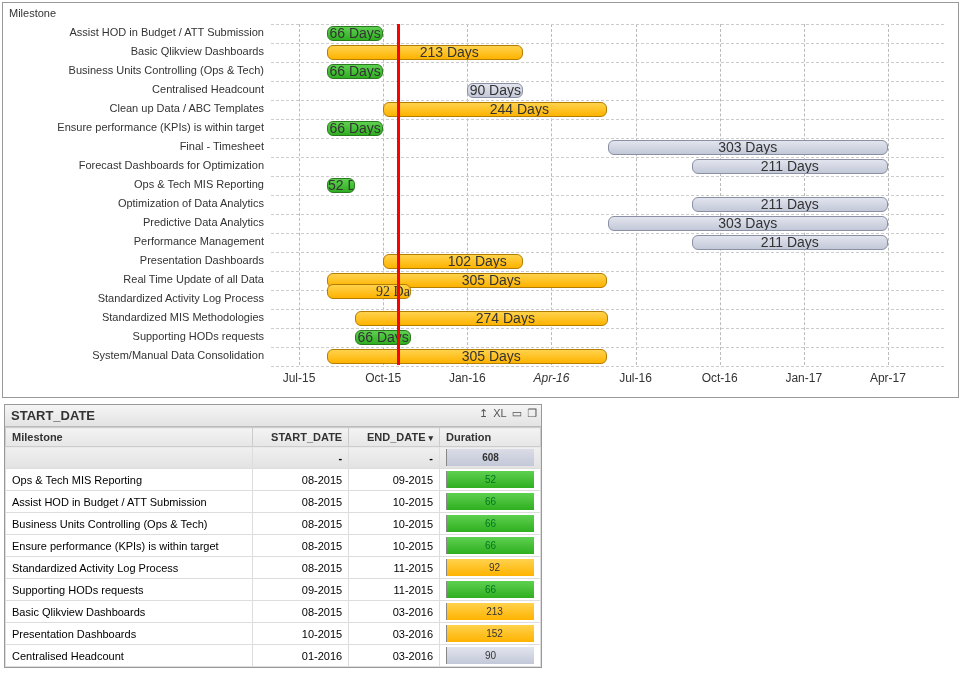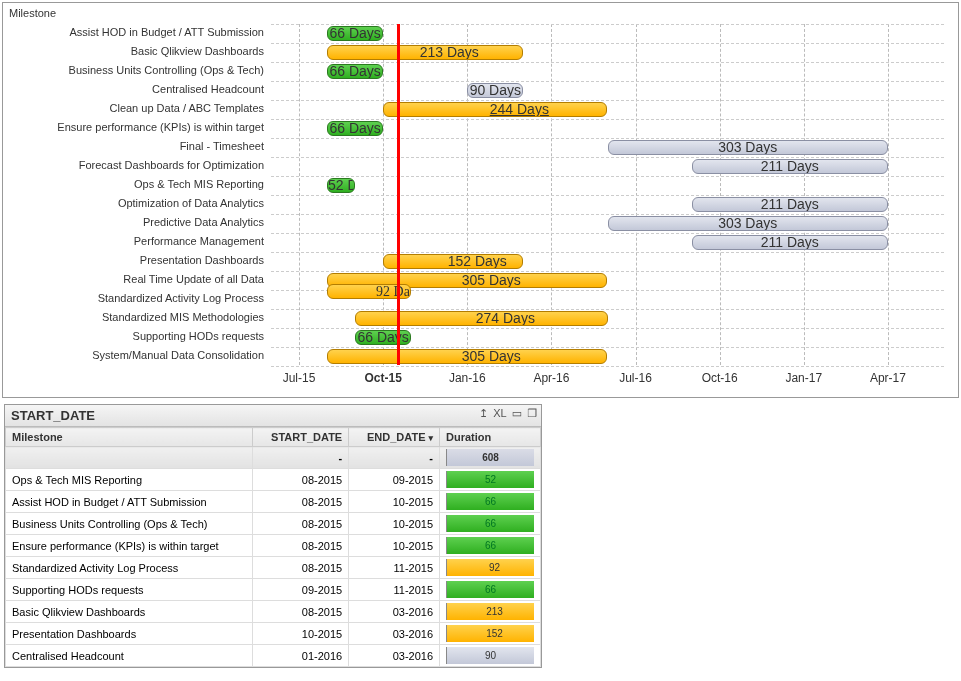--- a/index.html
+++ b/index.html
@@ -100,41 +100,41 @@
           <div style="position: absolute; left: 0px; right: 0px; border-top: 1px dashed rgb(204, 204, 204); top: 247px;"></div>
           <div style="position: absolute; left: 0px; right: 0px; border-top: 1px dashed rgb(204, 204, 204); top: 266px;"></div>
           <div style="position: absolute; left: 0px; right: 0px; border-top: 1px dashed rgb(204, 204, 204); top: 285px;"></div>
           <div style="position: absolute; left: 0px; right: 0px; border-top: 1px dashed rgb(204, 204, 204); top: 304px;"></div>
           <div style="position: absolute; left: 0px; right: 0px; border-top: 1px dashed rgb(204, 204, 204); top: 323px;"></div>
           <div style="position: absolute; left: 0px; right: 0px; border-top: 1px dashed rgb(204, 204, 204); top: 342px;"></div>
           <div class="gantt-bar bar-green" style="left: 8.33333%; width: 8.33333%; top: 2px;">66 Days</div>
           <div class="gantt-bar bar-yellow" style="left: 8.33333%; width: 29.1667%; top: 21px;">213 Days</div>
           <div class="gantt-bar bar-green" style="left: 8.33333%; width: 8.33333%; top: 40px;">66 Days</div>
           <div class="gantt-bar bar-gray" style="left: 29.1667%; width: 8.33333%; top: 59px;">90 Days</div>
-          <div class="gantt-bar bar-yellow" style="left: 16.6667%; width: 33.3333%; top: 78px; text-decoration: underline;">244 Days</div>
+          <div class="gantt-bar bar-yellow" style="left: 16.6667%; width: 33.3333%; top: 78px;">244 Days</div>
           <div class="gantt-bar bar-green" style="left: 8.33333%; width: 8.33333%; top: 97px;">66 Days</div>
           <div class="gantt-bar bar-gray" style="left: 50%; width: 41.6667%; top: 116px;">303 Days</div>
           <div class="gantt-bar bar-gray" style="left: 62.5%; width: 29.1667%; top: 135px;">211 Days</div>
           <div class="gantt-bar bar-green" style="left: 8.33333%; width: 4.16667%; top: 154px;">52 Days</div>
           <div class="gantt-bar bar-gray" style="left: 62.5%; width: 29.1667%; top: 173px;">211 Days</div>
           <div class="gantt-bar bar-gray" style="left: 50%; width: 41.6667%; top: 192px;">303 Days</div>
           <div class="gantt-bar bar-gray" style="left: 62.5%; width: 29.1667%; top: 211px;">211 Days</div>
-          <div class="gantt-bar bar-yellow" style="left: 16.6667%; width: 20.8333%; top: 230px;">152 Days</div>
+          <div class="gantt-bar bar-yellow" style="left: 16.6667%; width: 20.8333%; top: 230px;">102 Days</div>
           <div class="gantt-bar bar-yellow" style="left: 8.33333%; width: 41.6667%; top: 249px;">305 Days</div>
           <div class="gantt-bar bar-yellow" style="left: 8.33333%; width: 12.5%; top: 260px; font-family: Liberation Serif, serif;">92 Days</div>
           <div class="gantt-bar bar-yellow" style="left: 12.5%; width: 37.5%; top: 287px;">274 Days</div>
           <div class="gantt-bar bar-green" style="left: 12.5%; width: 8.33333%; top: 306px;">66 Days</div>
           <div class="gantt-bar bar-yellow" style="left: 8.33333%; width: 41.6667%; top: 325px;">305 Days</div>
           <div class="today-line" style="left: 18.75%;"></div>
         </div>
       <div class="gantt-axis" id="gantt-axis" style="left: 264px; bottom: 0px;">
           <div class="gantt-tick" style="left: 4.16667%;">Jul-15</div>
-          <div class="gantt-tick" style="left: 16.6667%; font-weight: bold;">Oct-15</div>
+          <div class="gantt-tick" style="left: 16.6667%;">Oct-15</div>
           <div class="gantt-tick" style="left: 29.1667%;">Jan-16</div>
-          <div class="gantt-tick" style="left: 41.6667%;">Apr-16</div>
+          <div class="gantt-tick" style="left: 41.6667%; font-style: italic;">Apr-16</div>
           <div class="gantt-tick" style="left: 54.1667%;">Jul-16</div>
           <div class="gantt-tick" style="left: 66.6667%;">Oct-16</div>
           <div class="gantt-tick" style="left: 79.1667%;">Jan-17</div>
           <div class="gantt-tick" style="left: 91.6667%;">Apr-17</div>
         </div>
     </div>
   </div>
 </div>
 
 <div class="table-panel">

